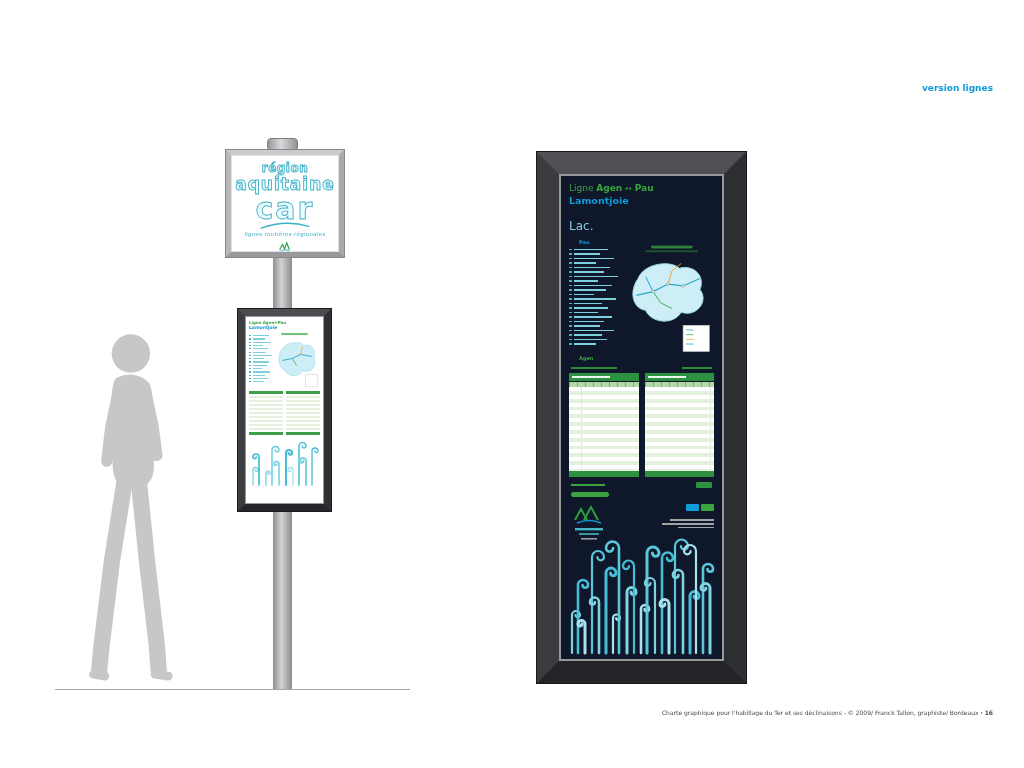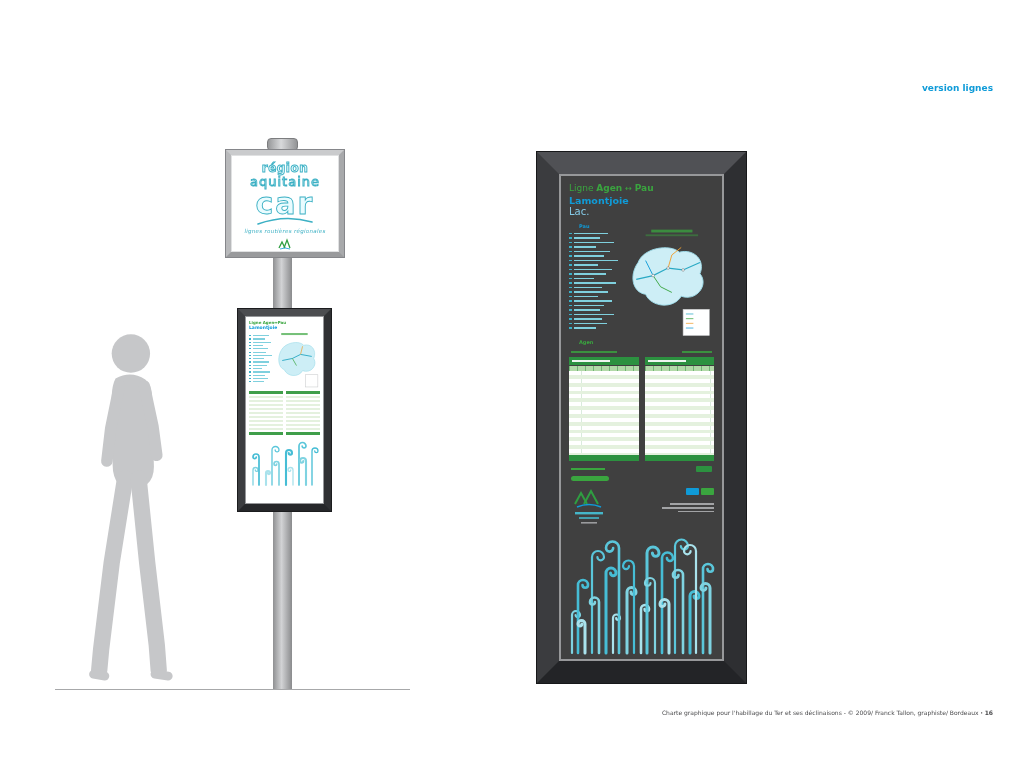--- a/index.html
+++ b/index.html
@@ -21,21 +21,21 @@
 
   
   .brand-sign{position:absolute;left:226px;top:150px;width:118px;height:107px;z-index:2;background:#fff;
         border:5px solid;border-color:#cacbcd #a8a9ab #999a9c #b8b9bb;outline:1px solid #85868a;
         box-shadow:inset 0 0 0 1px #e0e1e2;display:flex;flex-direction:column;align-items:center;padding-top:6px}
   .bubble{color:#45b6c9}
   @supports(-webkit-text-stroke:1px red){
     .bubble{color:#eafcff;-webkit-text-stroke:.9px #3cb0c4}
   }
   .logo-region{font-size:12px;font-weight:bold;letter-spacing:.5px}
-  .logo-aquitaine{font-size:13px;font-weight:normal;letter-spacing:1px;margin-top:-1px}
+  .logo-aquitaine{font-size:17px;font-weight:bold;letter-spacing:1px;margin-top:-1px}
   .logo-car{font-size:30px;font-weight:bold;letter-spacing:2px;line-height:.95;margin-top:1px}
   .logo-swash{width:62px;height:9px;margin-top:-2px}
   .logo-swash path{stroke:#3cb0c4;stroke-width:1.6;fill:none;stroke-linecap:round}
   .logo-tagline{font-size:5.5px;font-style:italic;color:#3cb0c4;margin-top:2px;letter-spacing:.3px}
   .logo-emblem{width:16px;height:12px;margin-top:4px}
   .em-g{stroke:#2f9e41;fill:none;stroke-width:1.3}
   .em-b{stroke:#0f9bd8;fill:none;stroke-width:.8}
 
   
   .mini-panel{position:absolute;left:238px;top:309px;width:93px;height:202px;z-index:2;background:#fff;
@@ -51,30 +51,30 @@
   .m-stop-row b{display:block;height:1.2px;background:#7fd0de}
   .m-map{flex:1}
   .m-tables{display:flex;gap:3px;margin-top:2px}
   .m-table{flex:1}
   .m-th{height:3px;background:#3f9e4a}
   .m-tb{height:38px;background:repeating-linear-gradient(180deg,#fff 0 2px,#e4f1de 2px 4px)}
   .m-tf{height:2.5px;background:#3f9e4a}
   .m-curls{display:block;width:100%;height:50px;margin-top:2px}
 
   
-  .big-panel{position:absolute;left:537px;top:152px;width:209px;height:531px;background:#404040;
+  .big-panel{position:absolute;left:537px;top:152px;width:209px;height:531px;background:#0f172a;
         border:22px solid;border-color:#505155 #2e2f32 #232427 #3b3c3f;outline:1px solid #17181a;
         box-shadow:inset 0 0 0 2px #97989a}
   .panel-content{position:relative;width:100%;height:100%;padding:9px 10px}
   .p-line1{font-size:9px;color:#3aa53f}
   .pl-label{font-weight:normal}
   .pl-name{font-weight:bold}
   .pl-arrow{font-size:8px}
   .p-line2{font-size:9.5px;font-weight:bold;color:#0f9bd8;margin-top:2px}
-  .p-line3{font-size:10px;color:#85cbe8;margin-top:0}
+  .p-line3{font-size:12px;color:#85cbe8;margin-top:13px}
 
   .map-row{display:flex;gap:4px;margin-top:6px;height:122px}
   .stops{width:52px;display:flex;flex-direction:column}
   .stops-top{font-size:5px;font-weight:bold;color:#0f9bd8;margin-left:10px}
   .stops-list{flex:1;padding:2px 0 1px}
   .stop-row{display:flex;align-items:center;height:4.5px}
   .stop-row i{width:3px;height:1.5px;background:#39b1c9;margin-right:2px}
   .stop-row b{display:block;height:1.5px;background:#7fd0de}
   .stops-bottom{font-size:5px;font-weight:bold;color:#3aa53f;margin-left:10px}
   .map-svg{flex:1;height:122px}

